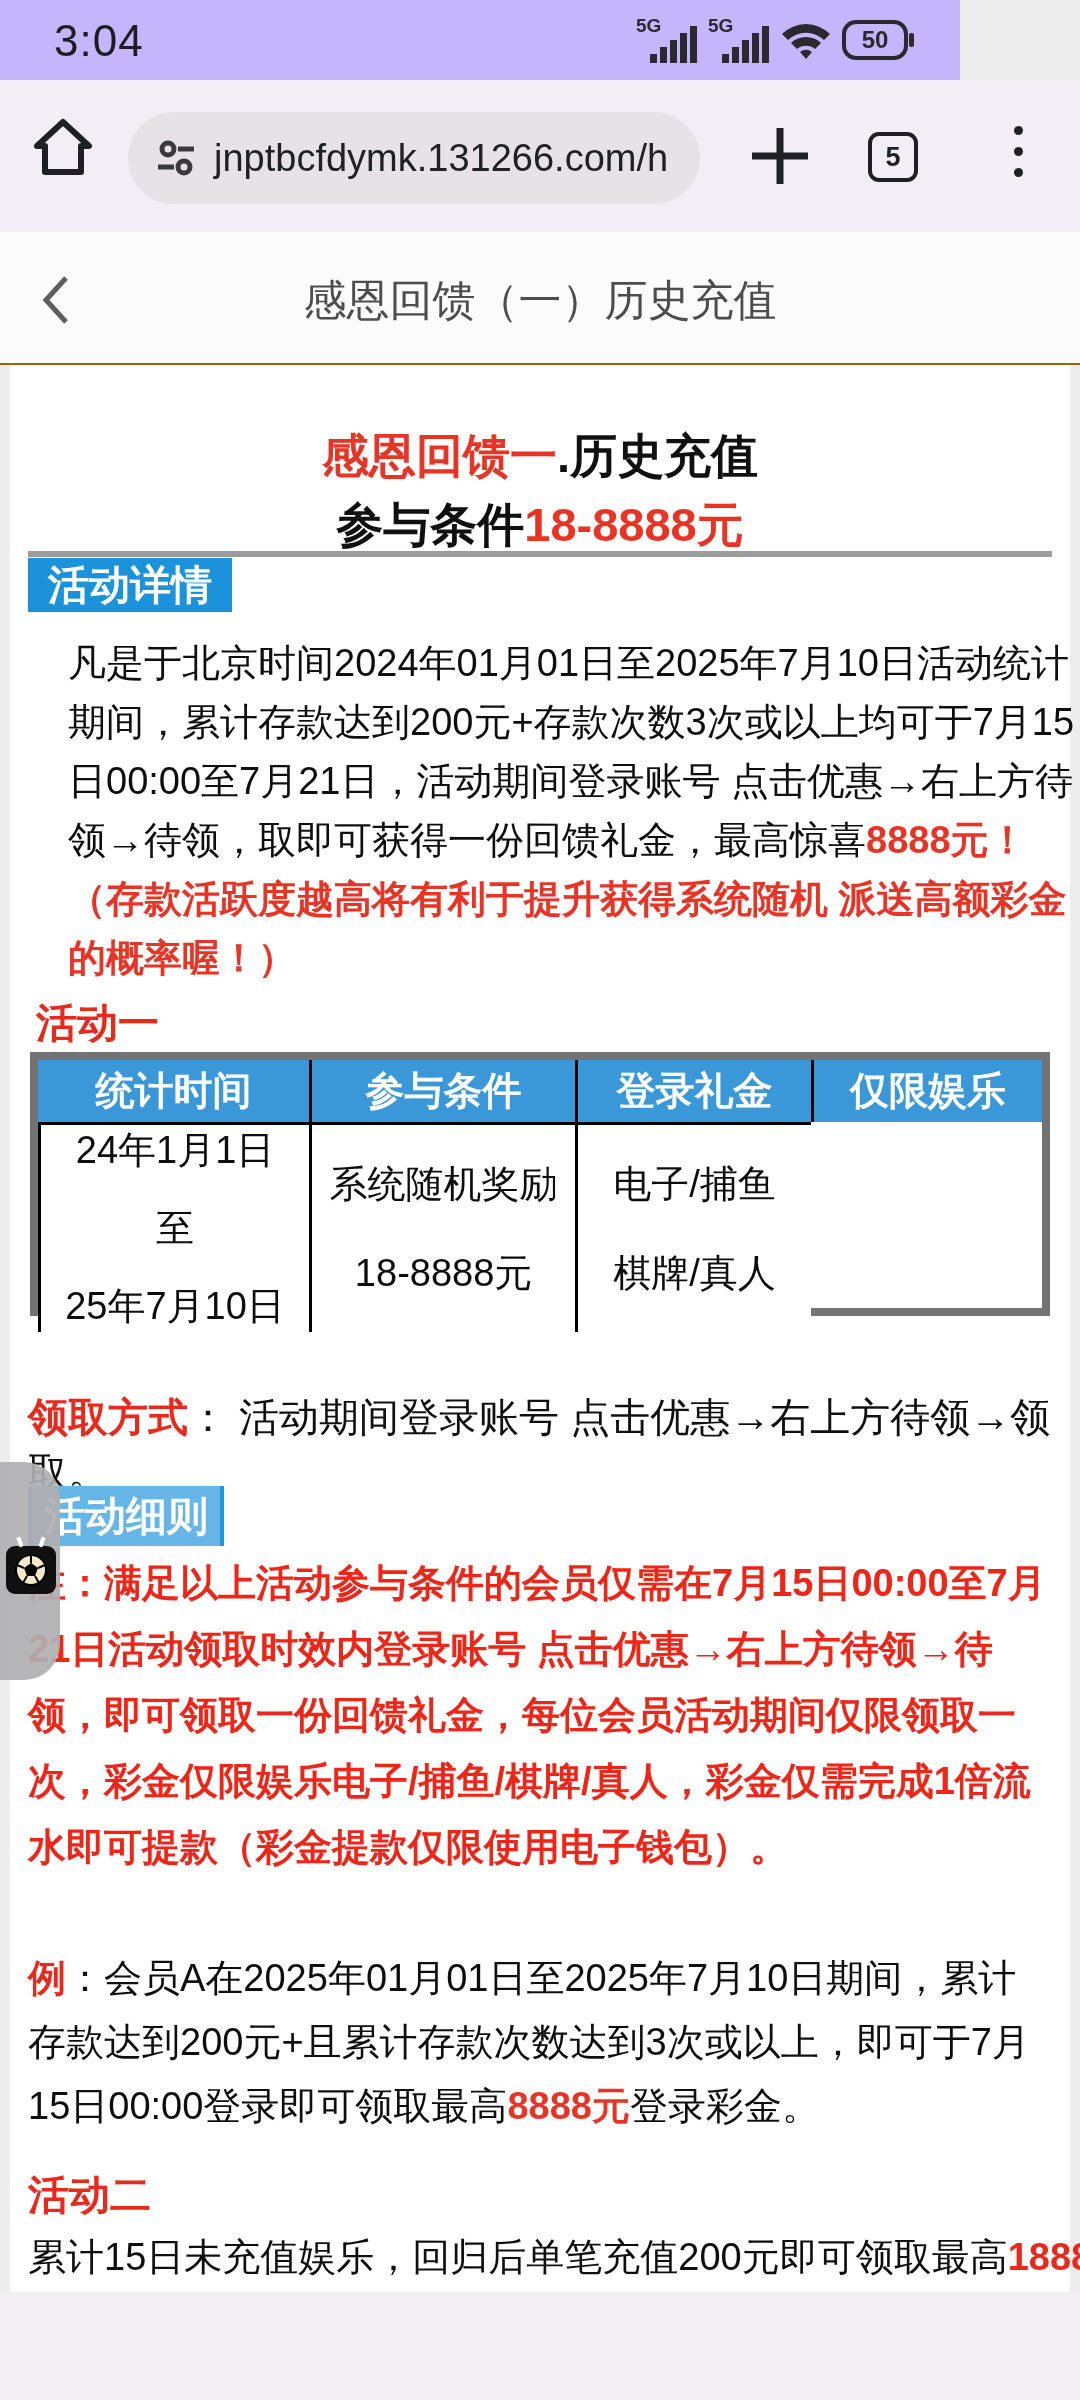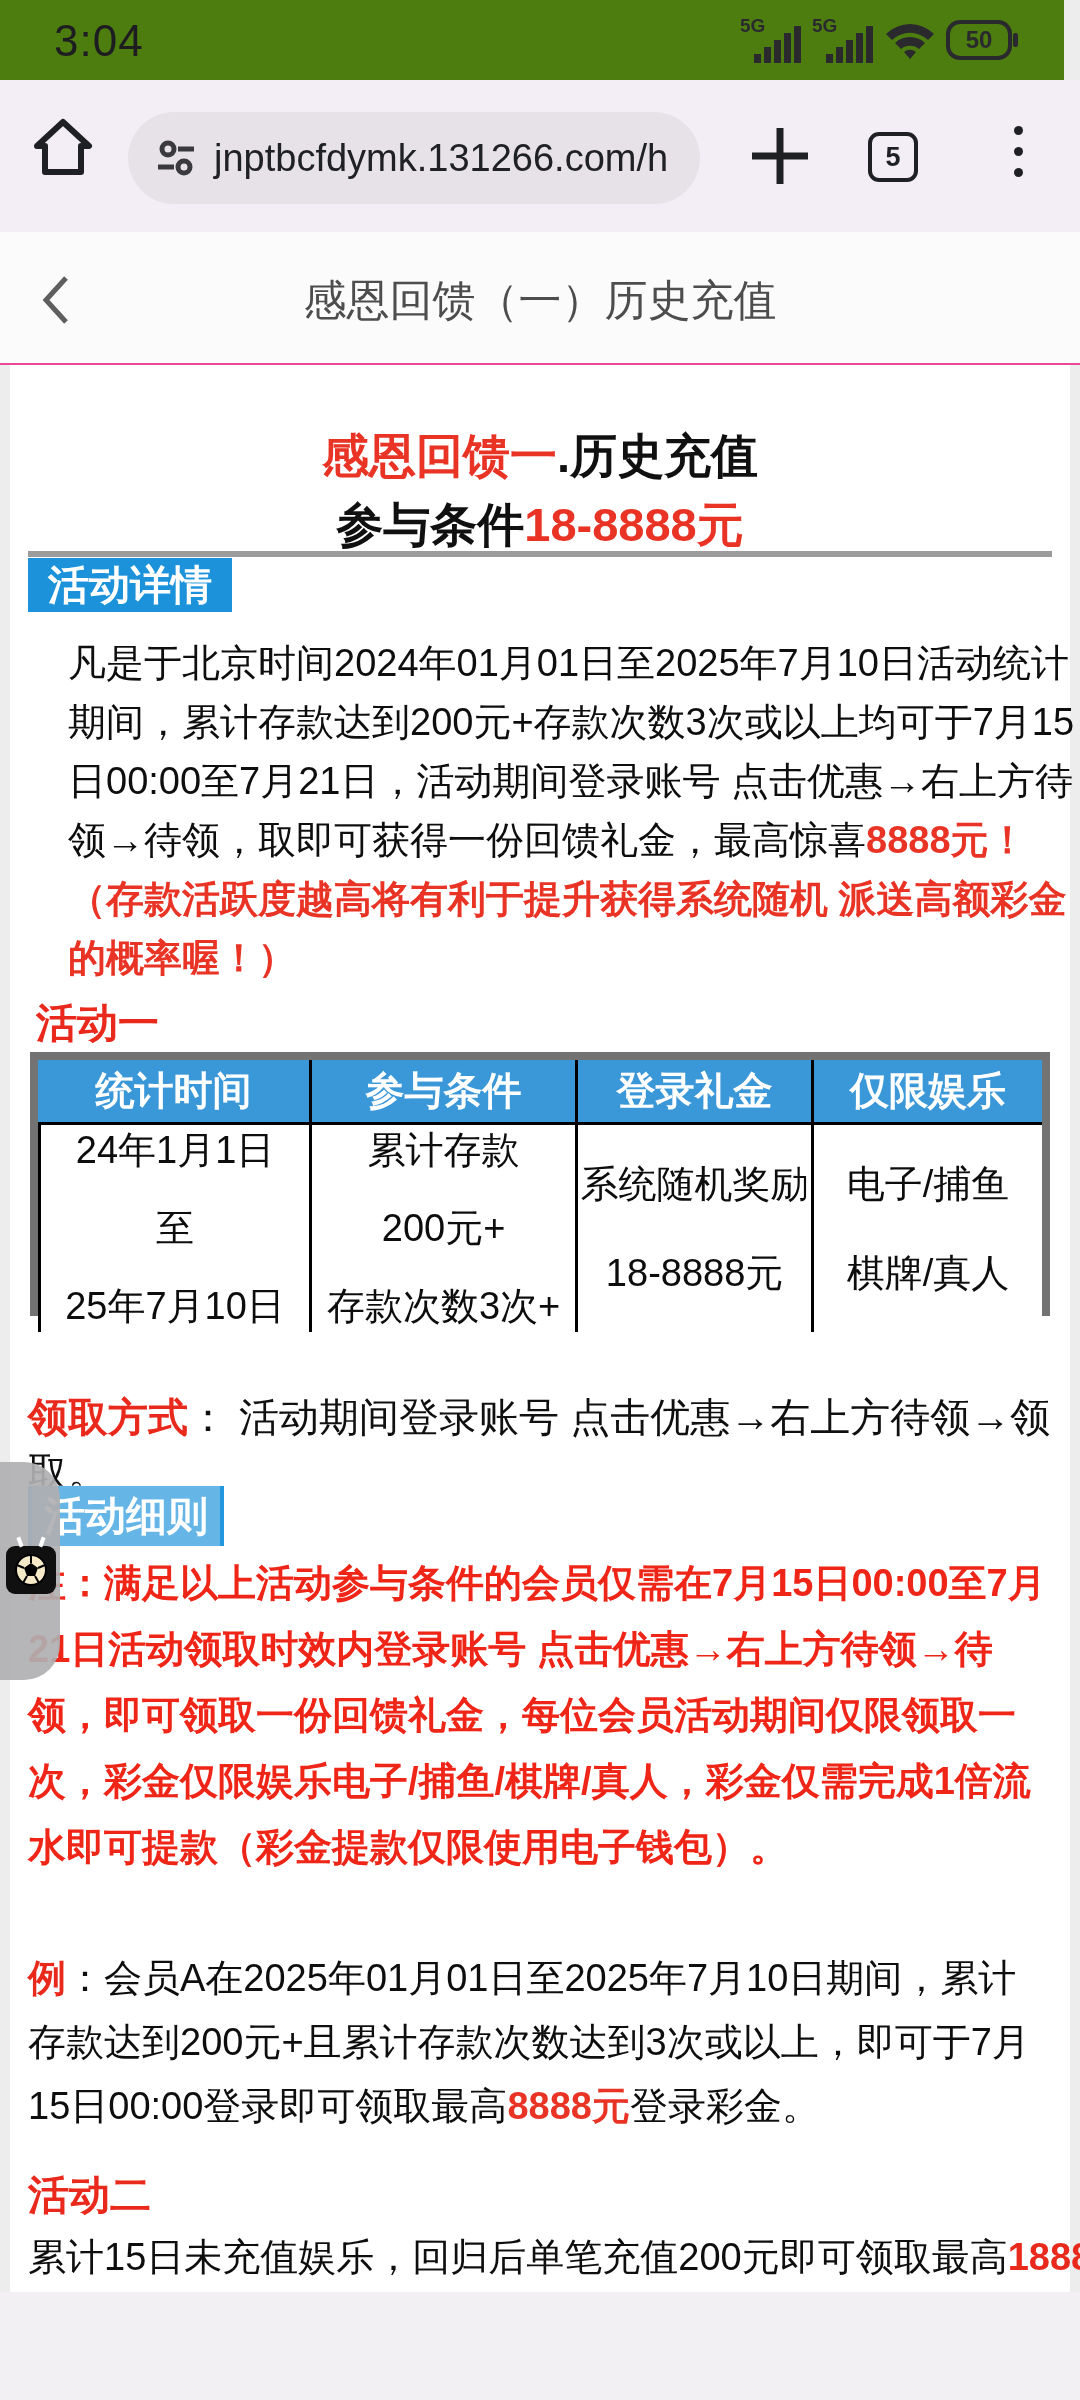--- a/index.html
+++ b/index.html
@@ -1,36 +1,36 @@
 <!DOCTYPE html>
 <html><head>
 <meta charset="utf-8">
 <style>
   html,body{margin:0;padding:0;background:#dcdcdc;}
   .screen{position:relative;width:1080px;height:2400px;overflow:hidden;
     font-family:"Liberation Sans","DejaVu Sans",sans-serif;background:#ededee;}
   
-  .status-bar{position:absolute;left:0;top:0;width:1064px;height:80px;background:#4d7c0f;}
+  .status-bar{position:absolute;left:0;top:0;width:960px;height:80px;background:#c4b5fd;}
   .clock{position:absolute;left:54px;top:16px;font-size:44px;color:#1d1c21;letter-spacing:1px;}
   .sicons{position:absolute;right:44px;top:14px;height:52px;display:flex;align-items:center;gap:10px;}
   
   .toolbar{position:absolute;left:0;top:80px;width:1080px;height:152px;background:#f3eef5;}
   .home-ic{position:absolute;left:32px;top:36px;}
   .urlpill{position:absolute;left:128px;top:32px;width:572px;height:92px;background:#e6e2e8;
     border-radius:46px;display:flex;align-items:center;padding:0 0 0 26px;box-sizing:border-box;}
   .urltext{font-size:38px;color:#202125;margin-left:16px;white-space:nowrap;}
   .plus-ic{position:absolute;left:738px;top:34px;}
   .tabbox{position:absolute;left:868px;top:52px;width:42px;height:42px;border:4px solid #1f2023;
     border-radius:11px;display:flex;align-items:center;justify-content:center;
     font-size:27px;font-weight:bold;color:#1f2023;}
   .kebab{position:absolute;left:1014px;top:46px;width:8px;display:flex;flex-direction:column;gap:12px;}
   .kebab span{width:9px;height:9px;border-radius:50%;background:#1f2023;}
   
   .webheader{position:absolute;left:0;top:232px;width:1080px;height:133px;background:#fcfbfc;
-    border-bottom:2px solid #ec4899;box-sizing:border-box;}
+    border-bottom:2px solid #a16207;box-sizing:border-box;}
   .back-ic{position:absolute;left:34px;top:40px;}
   .wtitle{position:absolute;left:0;top:40px;width:100%;text-align:center;
     font-size:43px;color:#4d4d4d;}
   
   .card{position:absolute;left:10px;top:365px;width:1060px;height:1927px;background:#ffffff;}
   .hero1{position:absolute;left:0;top:425px;width:1080px;text-align:center;
     font-size:47px;font-weight:bold;color:#101010;}
   .hero2{position:absolute;left:0;top:494px;width:1080px;text-align:center;
     font-size:47px;font-weight:bold;color:#101010;}
   .red{color:#e83325;}
@@ -159,25 +159,20 @@
   <div class="tblwrap">
     <div class="th">统计时间</div>
     <div class="th">参与条件</div>
     <div class="th">登录礼金</div>
     <div class="th">仅限娱乐</div>
     <div class="td">
       <div>24年1月1日</div>
       <div>至</div>
       <div>25年7月10日</div>
     </div>
-    <div class="td">
-      <div>累计存款</div>
-      <div>200元+</div>
-      <div>存款次数3次+</div>
-    </div>
     <div class="td two">
       <div>系统随机奖励</div>
       <div>18-8888元</div>
     </div>
     <div class="td two">
       <div>电子/捕鱼</div>
       <div>棋牌/真人</div>
     </div>
   </div>
 

